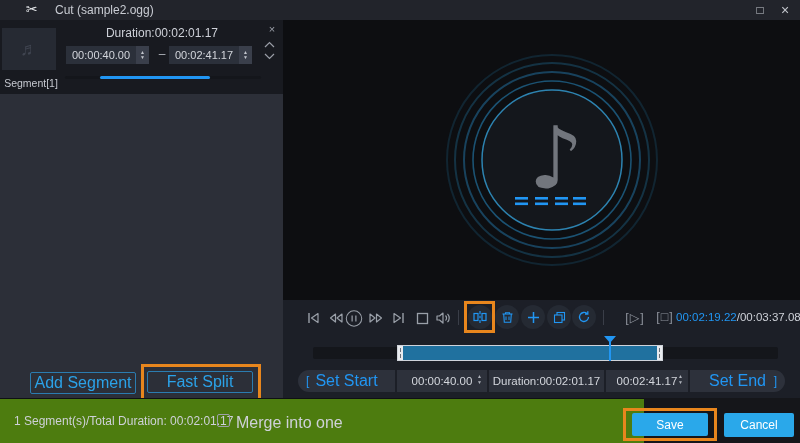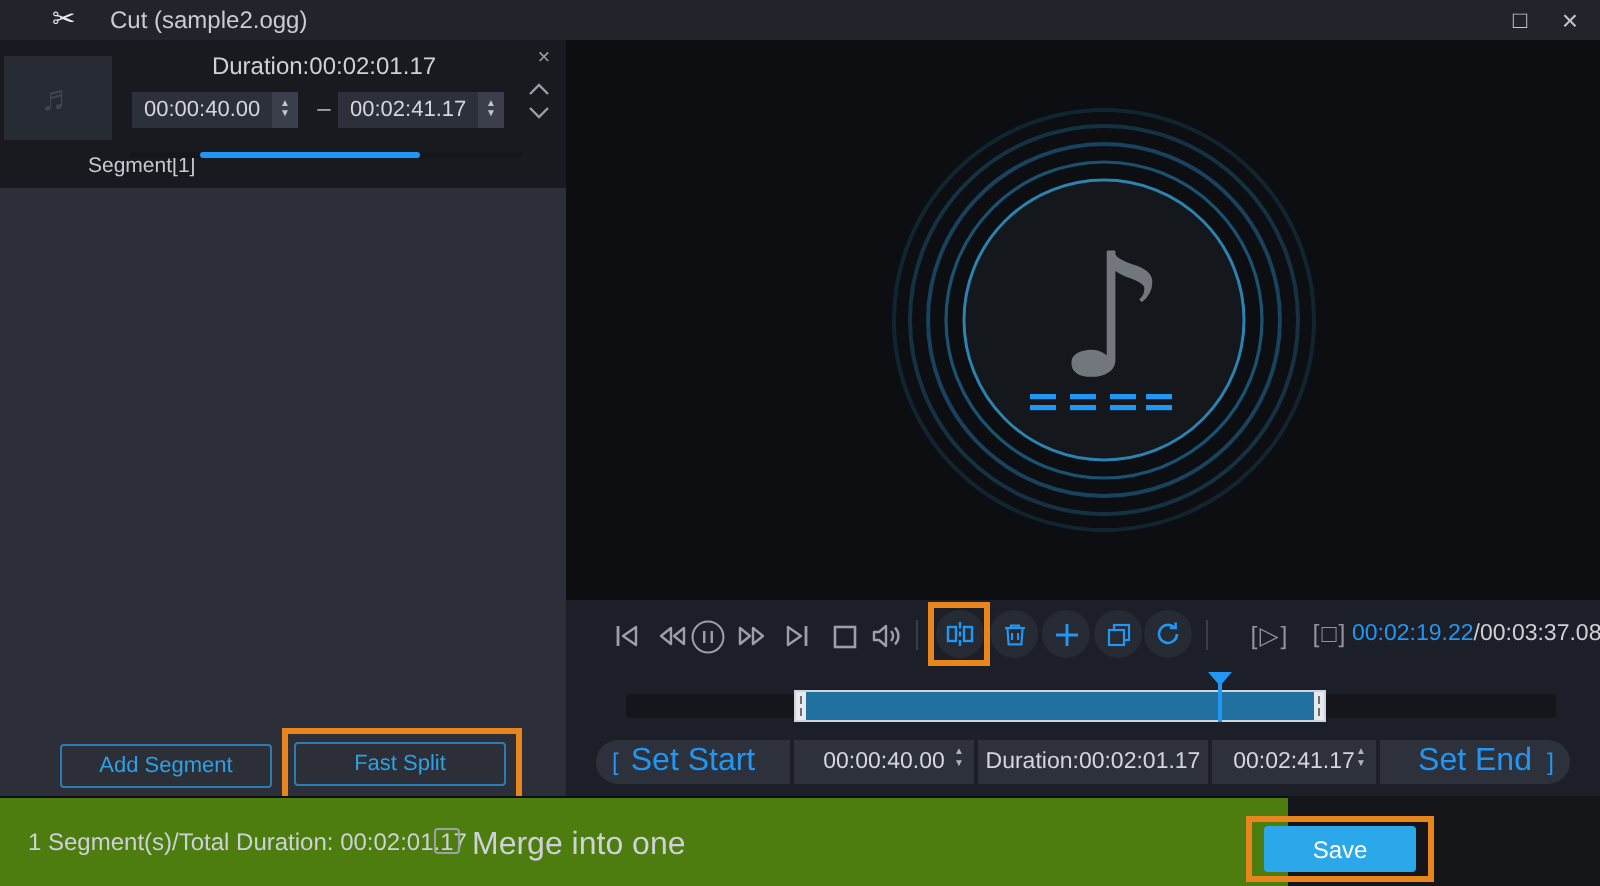--- a/index.html
+++ b/index.html
@@ -14,35 +14,35 @@
   .tb-icon { position:absolute; left:26px; top:1px; font-size:14px; color:#e8eaed; }
   .tb-title { position:absolute; left:55px; top:3px; font-size:12px; color:#c9ccd3; }
   .tb-btn { position:absolute; top:0; width:26px; height:20px; text-align:center; line-height:20px; color:#c3c6cd; font-size:12px; cursor:default; }
   #btn-max { left:747px; }
   #btn-close { left:772px; font-size:14px; }
   
   #left-panel { position:absolute; left:0; top:20px; width:283px; height:378px; background:#2c2f38; }
   #segment-card { position:absolute; left:0; top:0; width:283px; height:74px; background:#181a20; }
   #seg-thumb { position:absolute; left:2px; top:8px; width:54px; height:42px; background:#262a33; text-align:center; line-height:42px; }
   #seg-thumb span { font-size:18px; color:#3f4450; }
-  #seg-thumb-label { position:absolute; left:0; top:57px; width:62px; font-size:10.5px; color:#c6c9d0;margin-left:44px; }
+  #seg-thumb-label { position:absolute; left:0; top:57px; width:62px; text-align:center; font-size:10.5px; color:#c6c9d0; }
   #seg-duration { position:absolute; left:62px; top:6px; width:200px; text-align:center; font-size:12px; color:#ced1d8; }
   .time-box { position:absolute; top:26px; height:18px; background:#2b303a; display:flex; align-items:stretch; }
   .time-box input { width:70px; border:0; background:transparent; color:#d3d6dc; font-size:11px; padding-left:6px; font-family:inherit; outline:none; }
   .spinner { width:13px; background:#3a3f4b; display:flex; flex-direction:column; align-items:center; justify-content:center; cursor:default; }
   .spinner span { font-size:5px; line-height:5px; color:#c3c6cd; }
   #tb1 { left:66px; }
   #tb2 { left:169px; }
   #range-dash { position:absolute; left:156px; top:27px; width:12px; text-align:center; color:#b0b4bc; }
   .card-side { position:absolute; left:264px; width:16px; height:14px; text-align:center; color:#9a9ea7; cursor:default; }
   #seg-remove { top:3px; font-size:11px; }
   #seg-up { top:21px; } #seg-down { top:33px; }
   #seg-progress { position:absolute; left:65px; top:56px; width:196px; height:3px; background:#14161b; border-radius:2px; }
   #seg-progress-fill { position:absolute; left:35px; top:0; width:110px; height:3px; background:#2196f3; border-radius:2px; }
-  .outline-btn { position:absolute; height:22px; background:transparent; border:1px solid #2b7cb0; border-radius:2px; color:#2ba2e8; font-size:11px; text-align:center; line-height:20px; cursor:default; }
+  .outline-btn { position:absolute; height:22px; background:transparent; border:1px solid #2b7cb0; border-radius:2px; color:#2ba2e8; font-size:16px; text-align:center; line-height:20px; cursor:default; }
   #add-segment { left:30px; top:352px; width:106px; }
   #fast-split-hl { position:absolute; left:141px; top:344px; width:120px; height:38px; border:3px solid #e8861d; }
   #fast-split { position:absolute; left:3px; top:4px; width:106px; }
   
   #right-panel { position:absolute; left:283px; top:20px; width:517px; height:378px; background:#1c1f27; }
   #preview { position:absolute; left:0; top:0; width:517px; height:280px; background:#0d0e11; }
   
   .t-icon { position:absolute; top:289px; width:18px; height:18px; display:flex; align-items:center; justify-content:center; cursor:default; }
   .divider { position:absolute; top:290px; width:1px; height:15px; background:#3a3e48; }
   .circ-btn { position:absolute; top:285px; width:24px; height:24px; border-radius:50%; background:#252a33; display:flex; align-items:center; justify-content:center; cursor:default; }
@@ -289,15 +289,16 @@
     </div>
   </div>
 
   <div id="statusbar">
     <span id="summary">1 Segment(s)/Total Duration: 00:02:01.17</span>
     <span id="merge-box"></span>
     <span id="merge-label">Merge into one</span>
     <div id="save-hl">
       <button class="blue-btn" id="save-btn">Save</button>
     </div>
+    <button class="blue-btn" id="cancel-btn">Cancel</button>
   </div>
 
 </div>
 
 </body></html>

